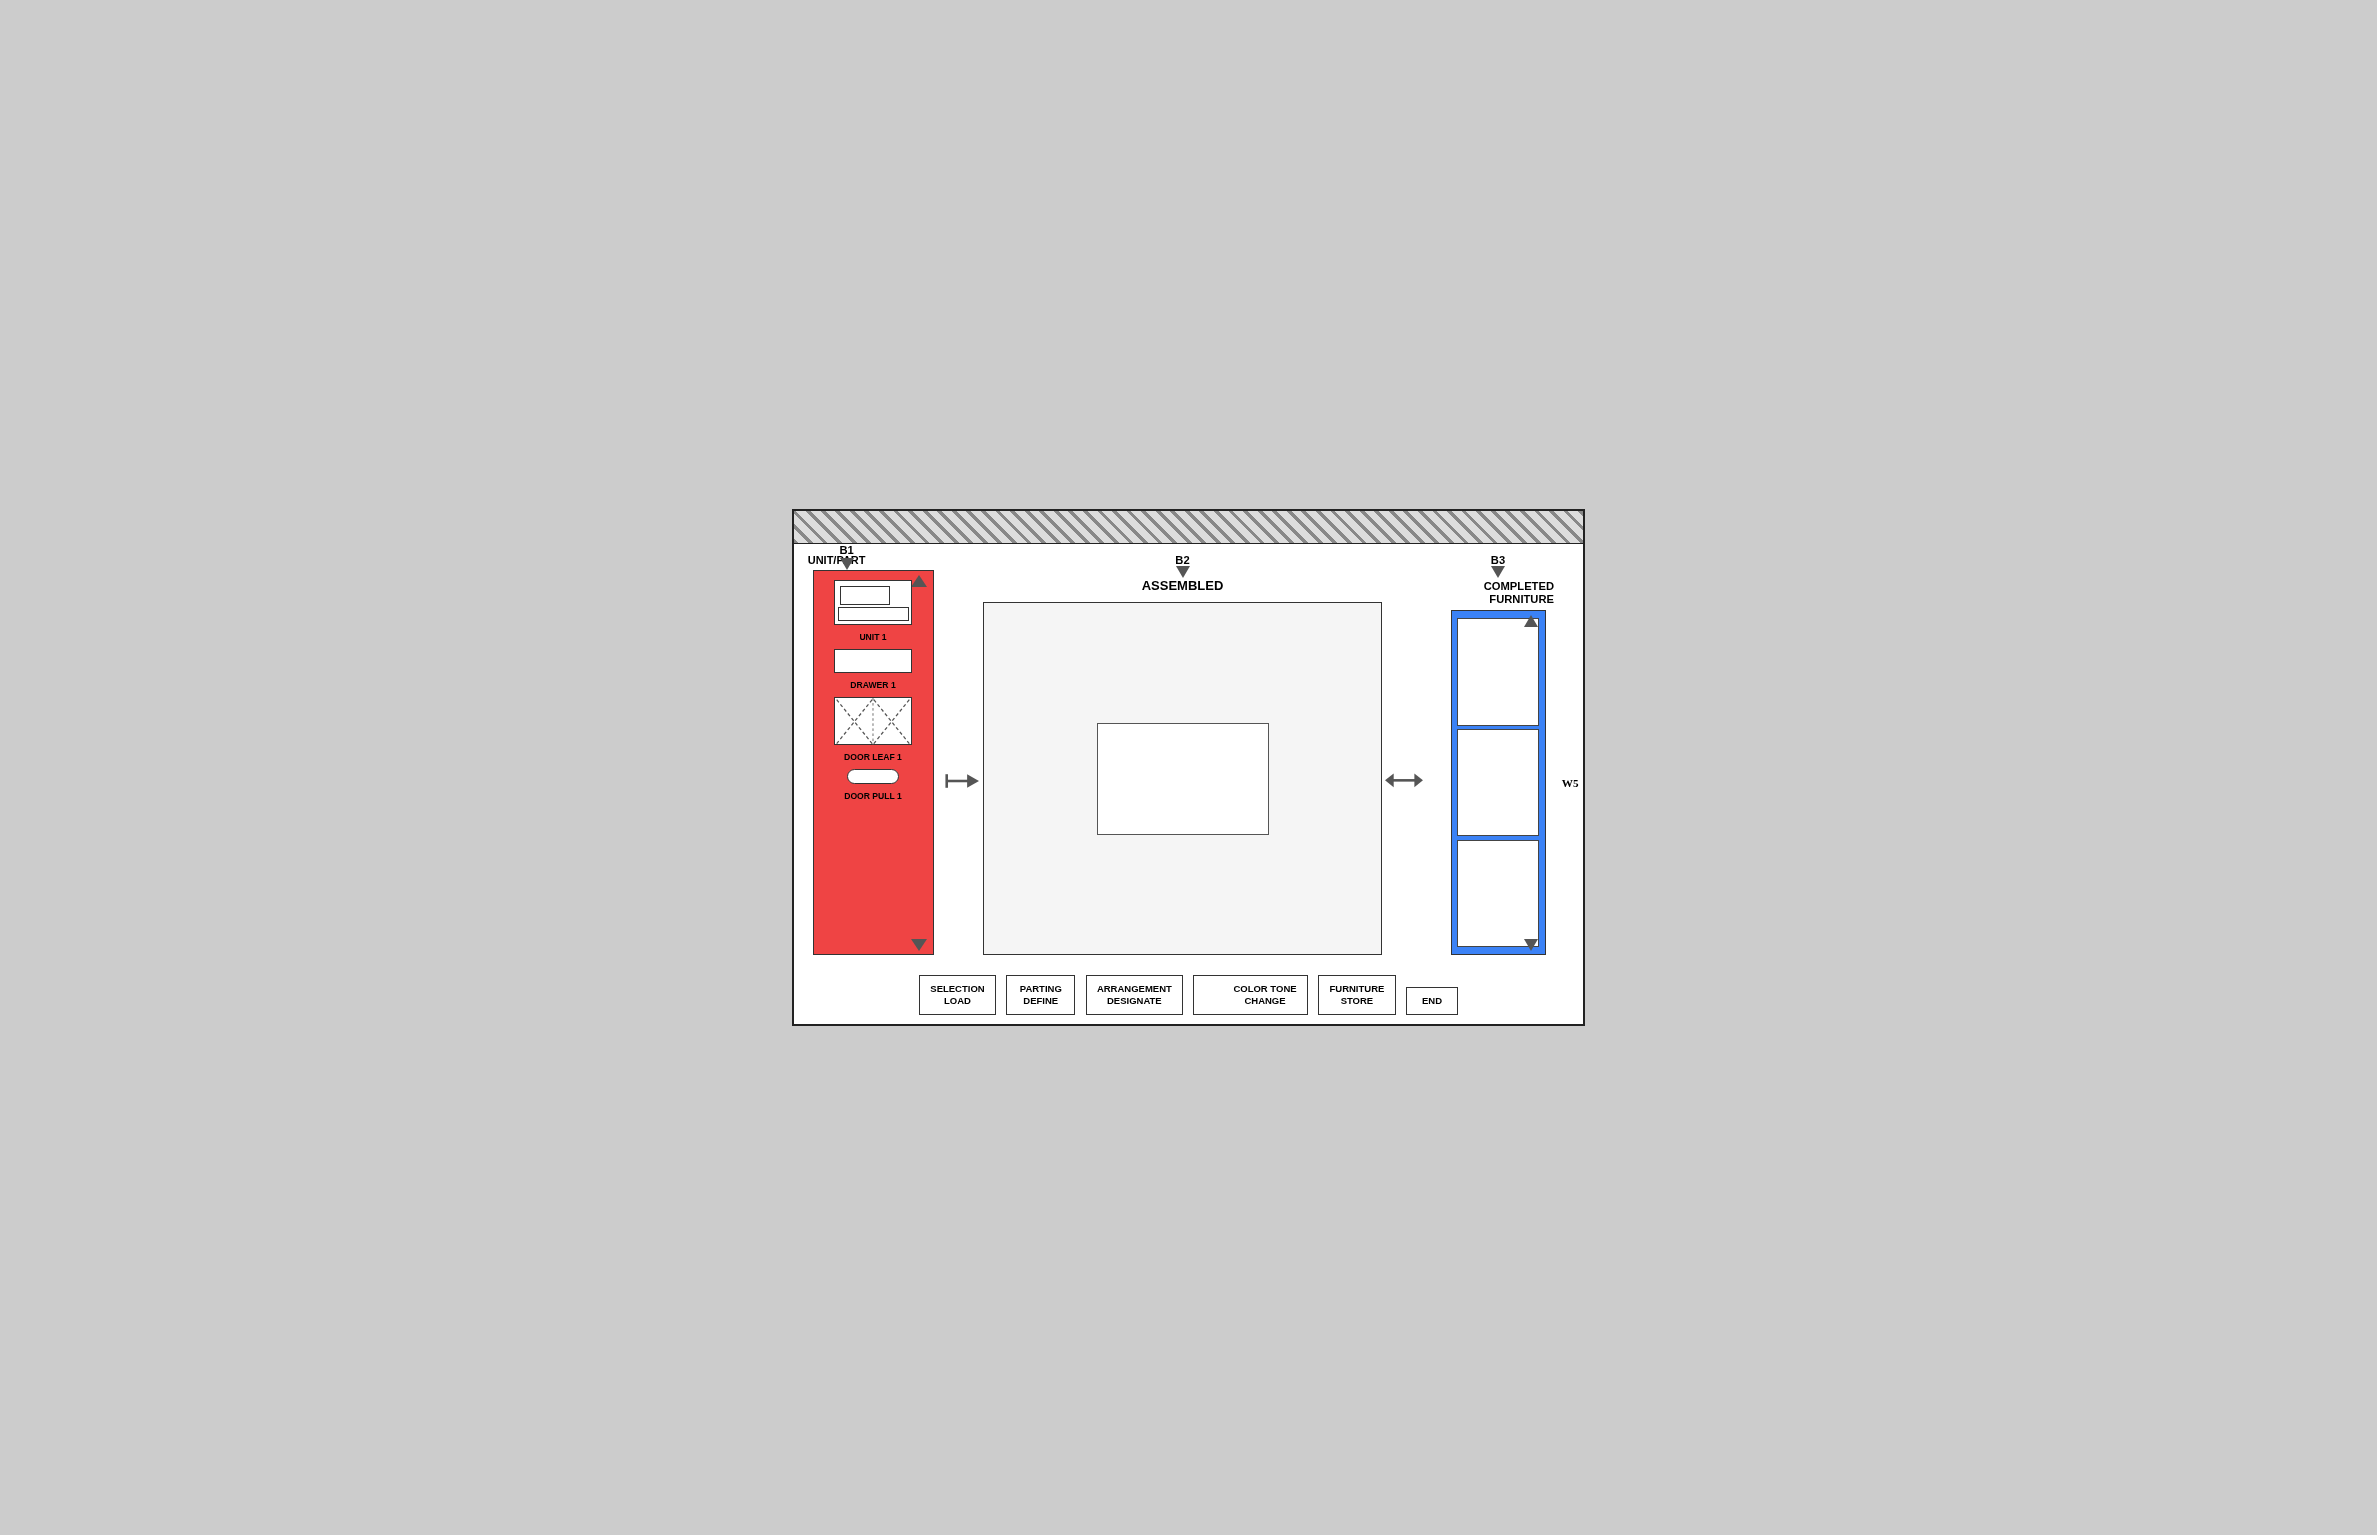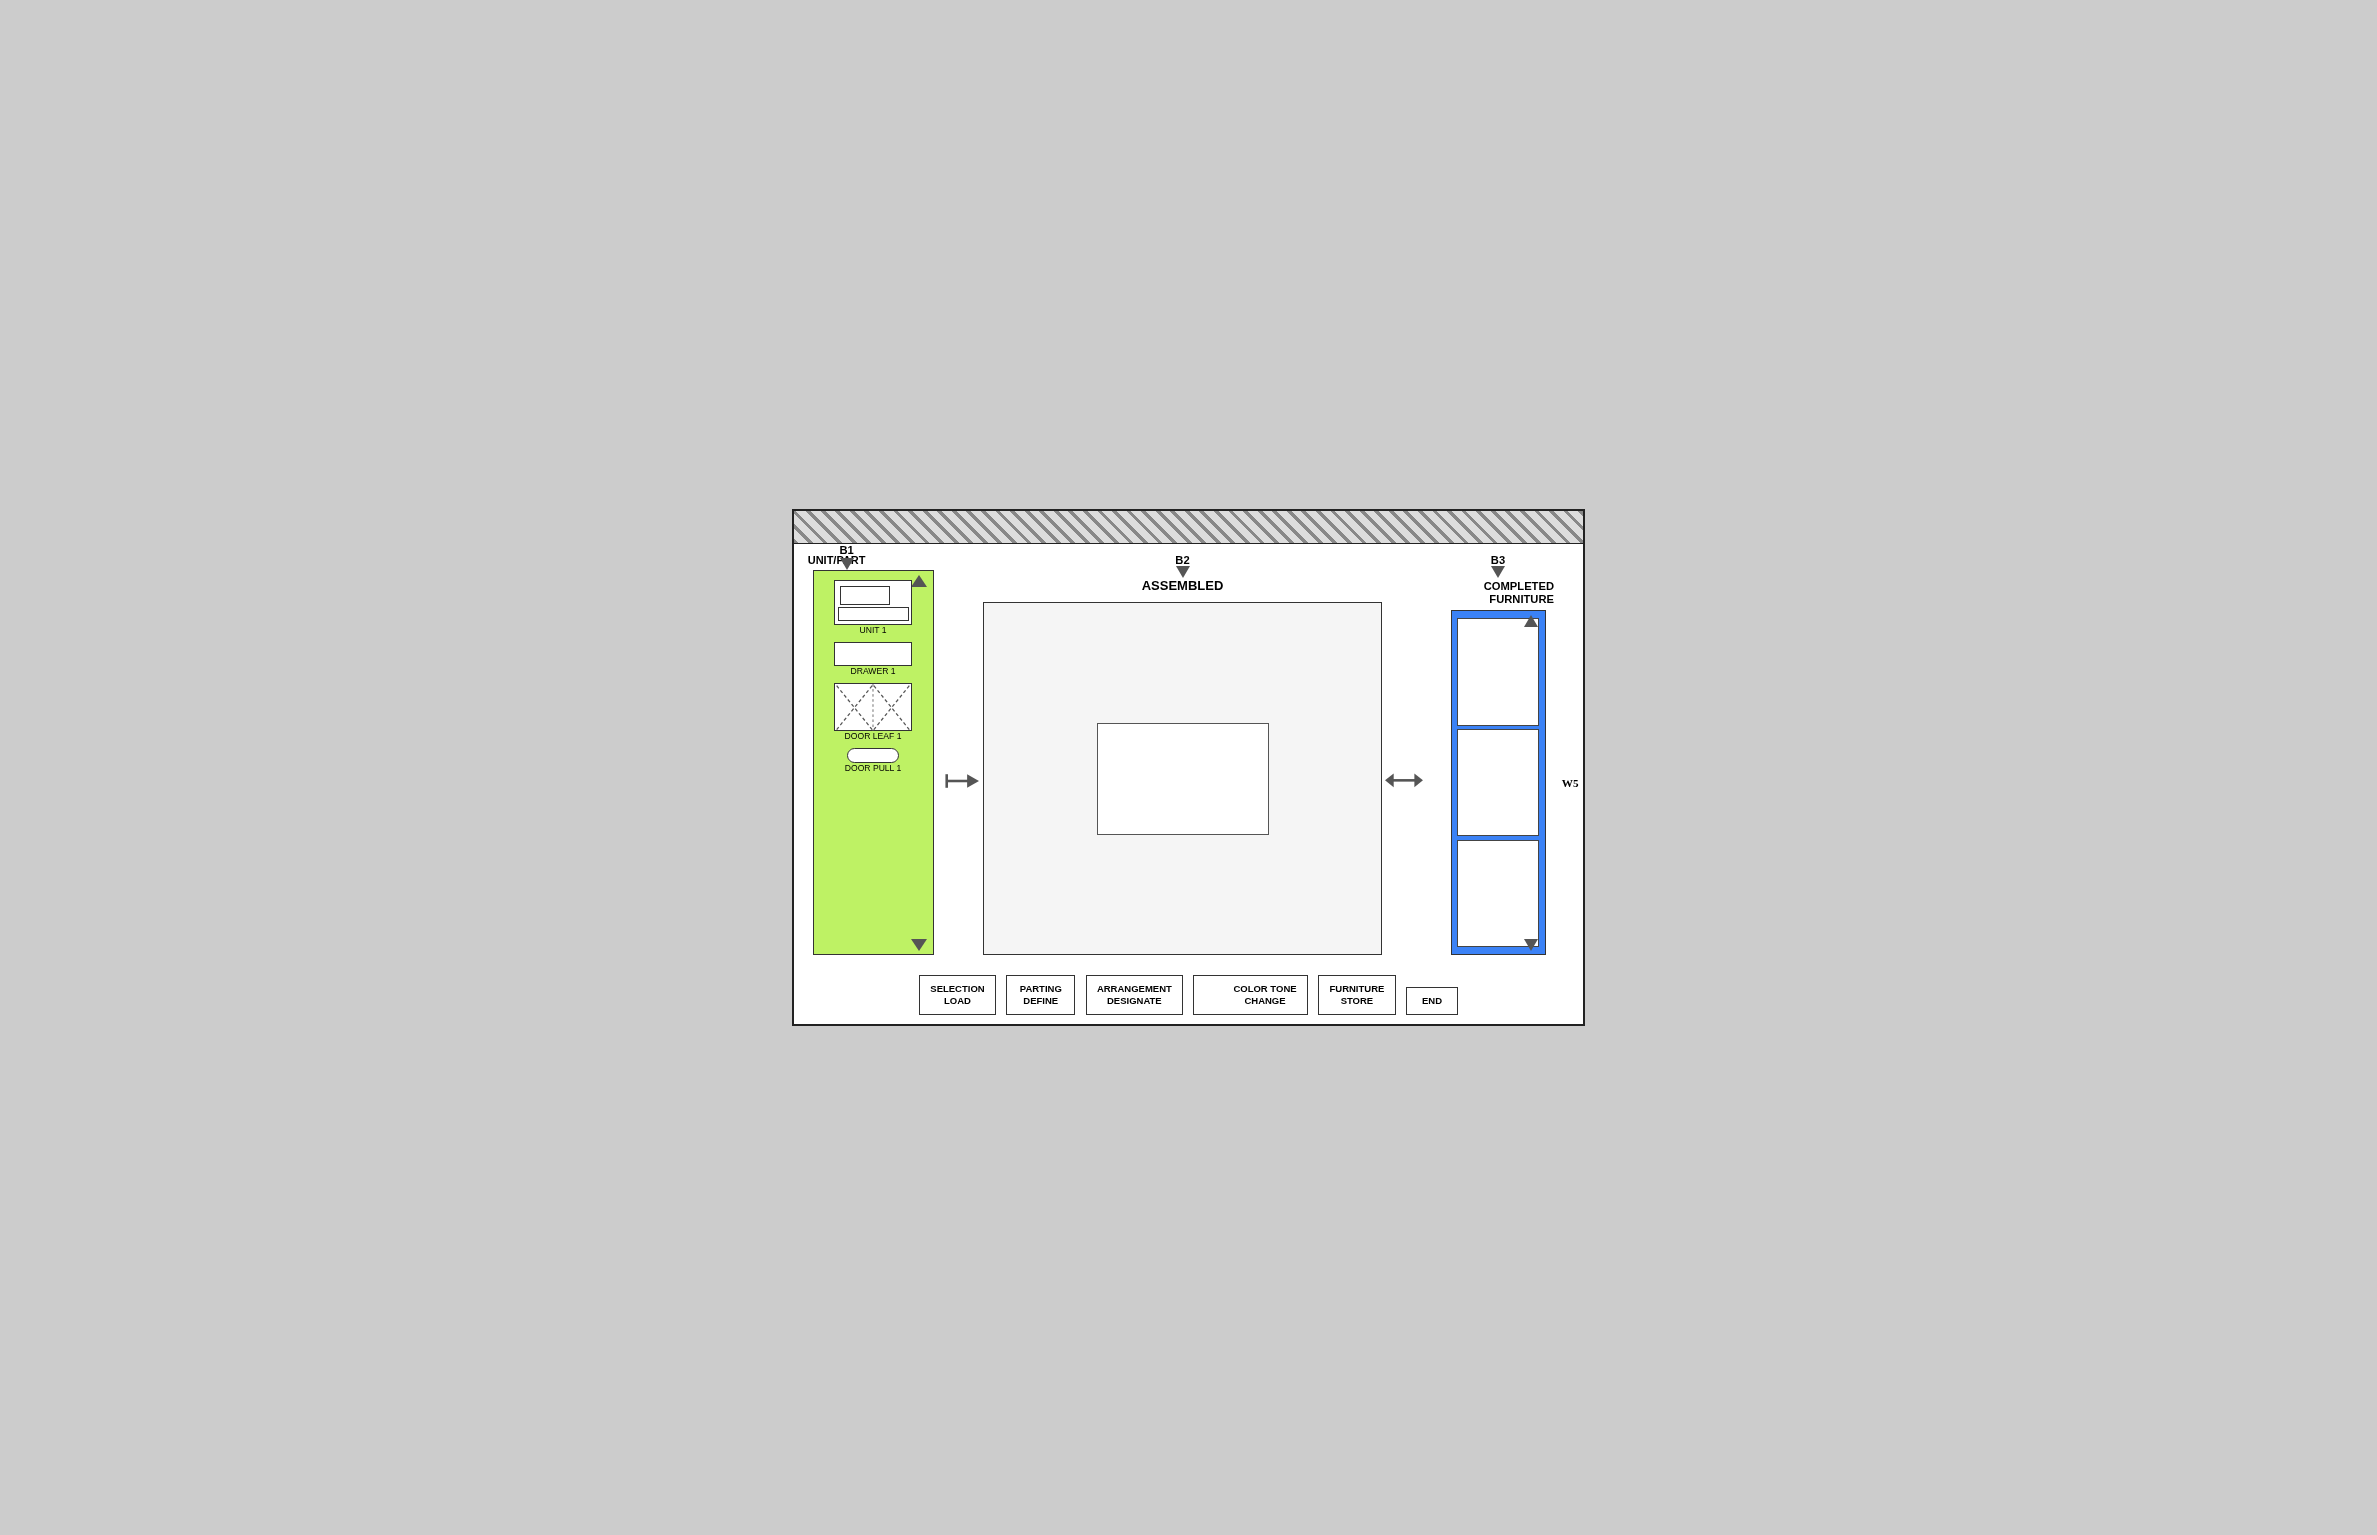--- a/index.html
+++ b/index.html
@@ -53,21 +53,21 @@
       margin-bottom: 4px;
       margin-left: 1.7px;
     }
     .scroll-panel {
       border: 1.7px solid #333;
       width: 121px;
       flex: 1;
       display: flex;
       flex-direction: column;
       position: relative;
-      background: #bef264;
+      background: #ef4444;
     }
     .scroll-arrow-up {
       width: 0; height: 0;
       border-left: 8.6px solid transparent;
       border-right: 8.6px solid transparent;
       border-bottom: 12px solid #555;
       position: absolute;
       top: 3.4px;
       right: 5.2px;
     }
@@ -88,22 +88,22 @@
       flex: 1;
     }
     .panel-item {
       display: flex;
       flex-direction: column;
       align-items: center;
       margin-bottom: 1.7px;
     }
     .panel-item-label {
       font-size: 8.6px;
-      font-weight: normal;
-      margin-top: 0;
+      font-weight: bold;
+      margin-top: 7px;
     }
     
     .unit1-shape {
       width: 78px;
       height: 45px;
       border: 1.7px solid #333;
       position: relative;
       background: #fff;
     }
     .unit1-inner {

